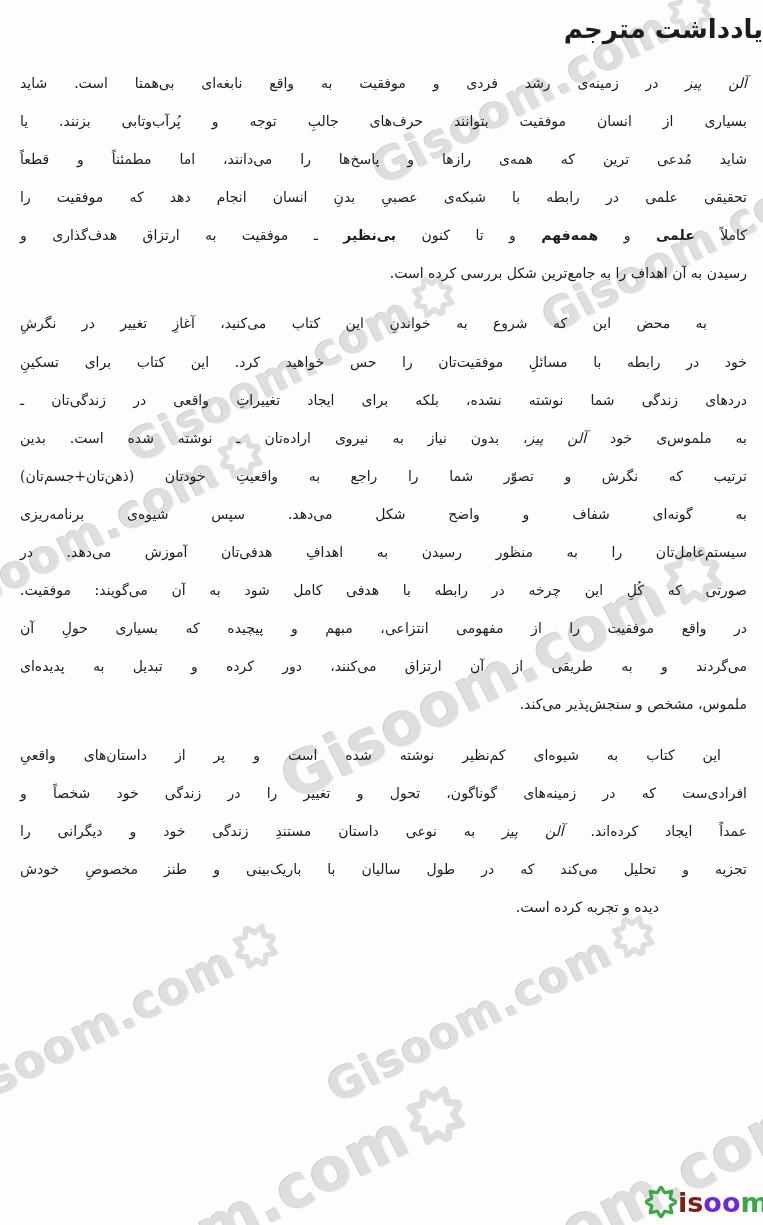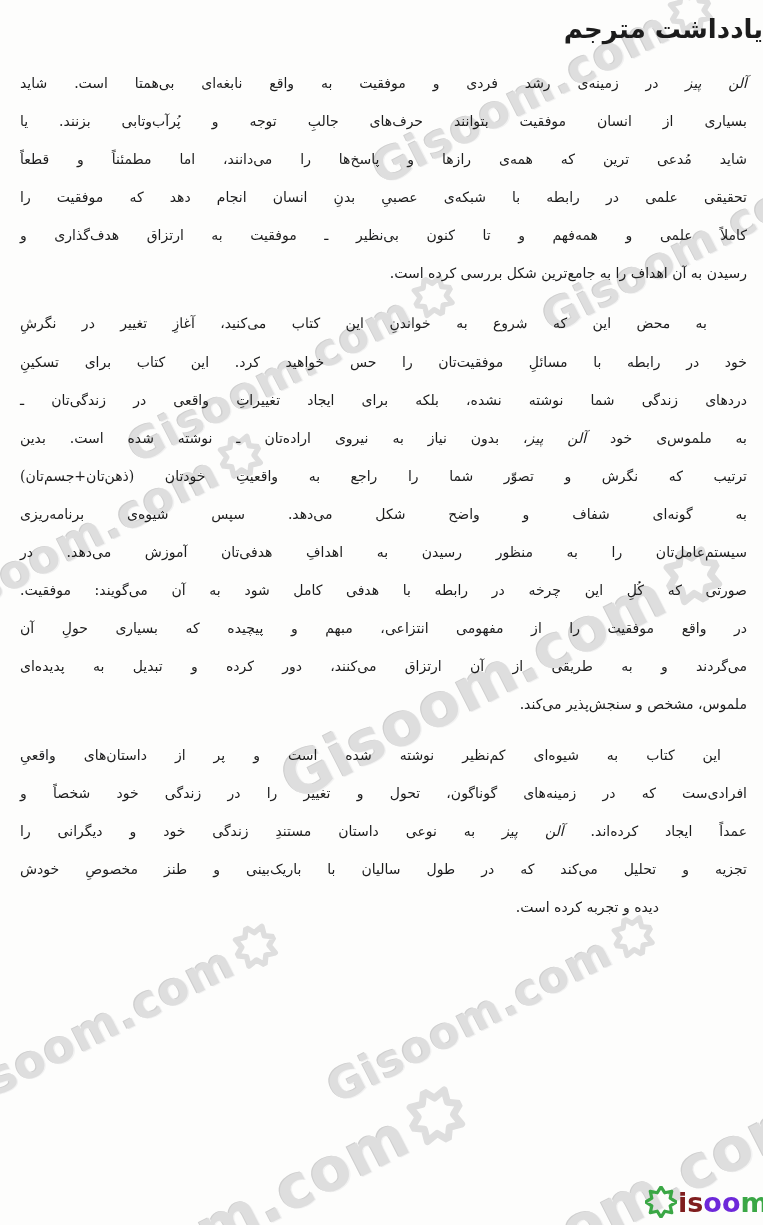--- a/index.html
+++ b/index.html
@@ -41,21 +41,21 @@
   }
   .paragraph{margin:0 0 13px 0;}
   .line{
     font-size:14px;
     line-height:38px;
     text-align:justify;
     text-align-last:justify;
     font-family:"DejaVu Serif","DejaVu Sans",serif;
   }
   .line.last{text-align-last:right;}
-  .line span.bold{font-weight:normal;}
+  .line span.bold{font-weight:bold;}
   .line span.italic{font-style:italic;}
   
   .footer-logo{
     position:absolute;left:645px;top:1186px;z-index:2;
     display:flex;align-items:center;direction:ltr;
     font-family:"DejaVu Sans", sans-serif;
     font-weight:bold;font-size:27px;letter-spacing:0;
   }
   .footer-logo svg{margin-right:1px;}
 </style>

